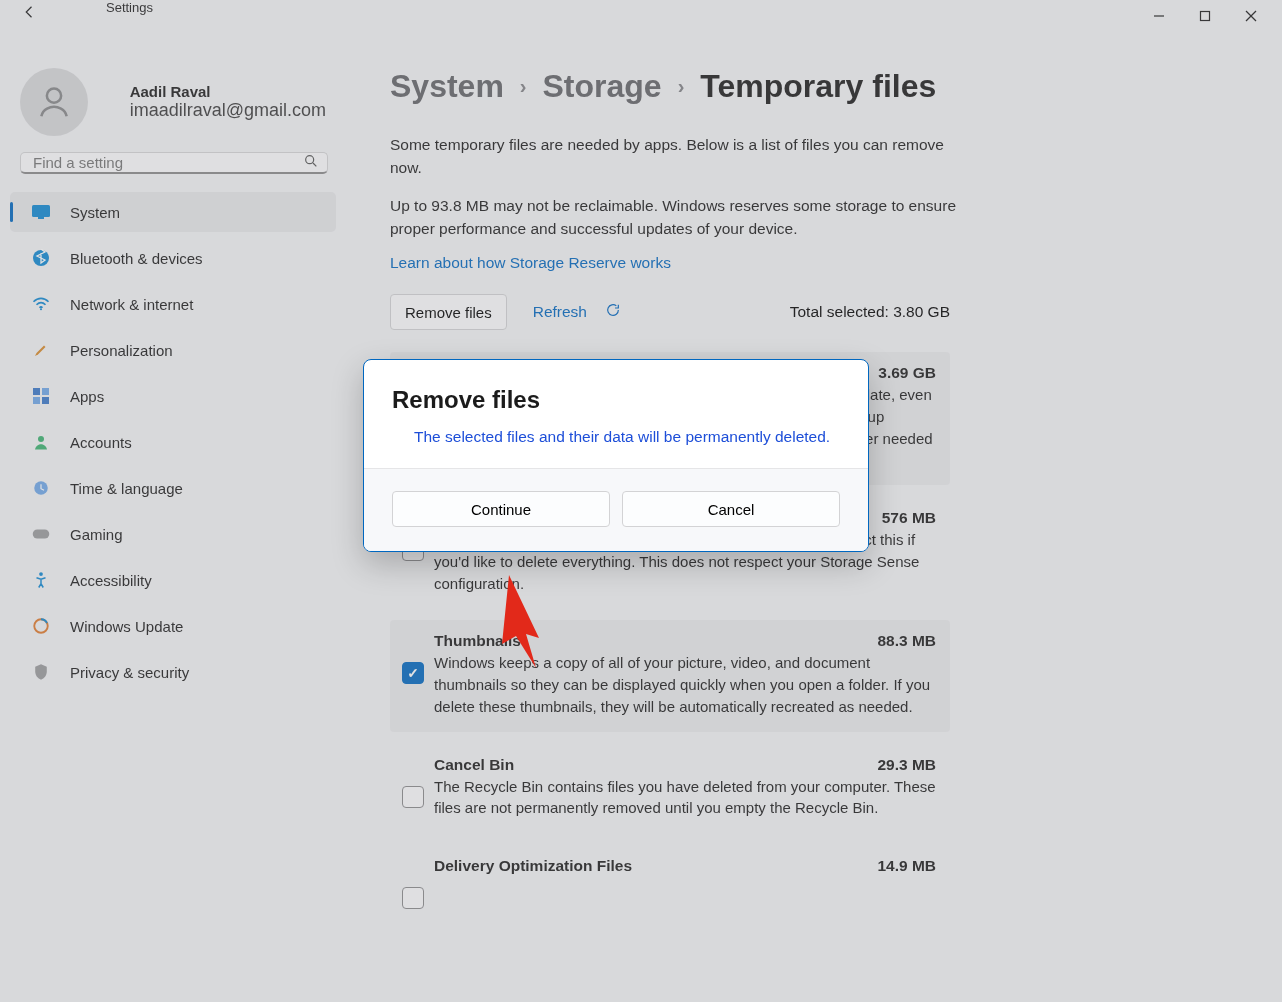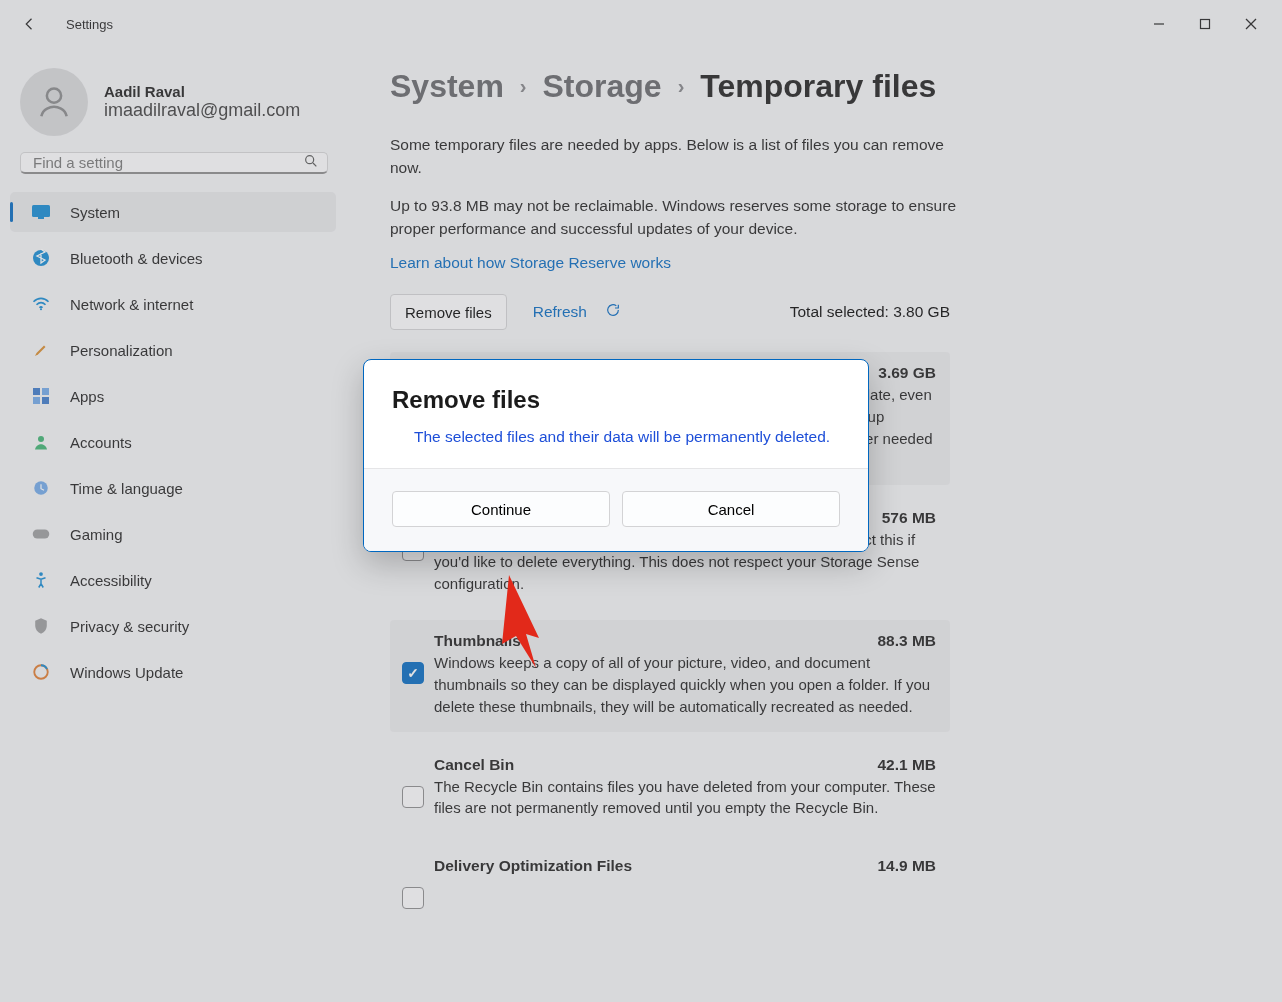--- a/index.html
+++ b/index.html
@@ -5,32 +5,33 @@
 * { box-sizing: border-box; margin: 0; padding: 0; }
 body {
   font-family: "Segoe UI", -apple-system, sans-serif;
   width: 1282px; height: 1002px;
   background: #f3f4f6;
   overflow: hidden;
   position: relative;
 }
 .titlebar {
   display: flex;
-  align-items: center;
+  align-items: flex-start;
   height: 48px;
   padding: 0 8px 0 18px;
+  gap: 40px;
 }
 .back { width: 24px; height: 24px; display:flex; align-items:center; justify-content:center; cursor:pointer; }
 .tb-title { margin-left: 24px; font-size: 13px; color: #1b1b1b; }
 .win-controls { margin-left: auto; display:flex; }
 .win-btn { width: 46px; height: 32px; display:flex; align-items:center; justify-content:center; cursor:pointer; }
 
 .app { display:flex; height: calc(100% - 48px); }
 .sidebar { width: 350px; padding: 8px 14px 0 10px; }
-.user-block { display:flex; align-items:center; padding: 12px 10px 16px 10px; gap: 16px; }
+.user-block { display:flex; align-items:center; padding: 12px 10px 16px 10px; gap: 16px; justify-content: space-between; }
 .avatar { width: 68px; height: 68px; border-radius: 50%; background: #d7d8da; display:flex; align-items:center; justify-content:center; }
 .avatar svg { width: 38px; height: 38px; opacity:.75 }
 .user-name { font-size: 15px; font-weight: 600; color:#1b1b1b; }
 .user-email { font-size: 18px; color:#3a3a3a; }
 .search-wrap { padding: 0 8px 18px 10px; }
 .search {
   width: 100%; height: 22px;
   background: #fcfdfe;
   border: 1px solid #d5d5d7;
   border-bottom: 2px solid #8a8a8a;
@@ -241,34 +242,34 @@
           <span class="nav-icon">
             <svg width="18" height="18" viewBox="0 0 24 24">
               <circle cx="12" cy="4" r="2.5" fill="#1089d3"></circle>
               <path d="M6 9l6 2 6-2M12 11v6M9 22l3-5 3 5" stroke="#1089d3" stroke-width="2" fill="none"></path>
             </svg>
           </span>
           <span>Accessibility</span>
         </li>
         <li>
           <span class="nav-icon">
+            <svg width="18" height="18" viewBox="0 0 24 24">
+              <circle cx="12" cy="12" r="9" fill="none" stroke="#e07a2c" stroke-width="2.5"></circle>
+              <path d="M12 3a9 9 0 0 1 8 5" stroke="#1089d3" stroke-width="2.5" fill="none"></path>
+            </svg>
+          </span>
+          <span>Windows Update</span>
+        </li>
+        <li>
+          <span class="nav-icon">
             <svg width="16" height="18" viewBox="0 0 24 28">
               <path d="M12 2l9 4v7c0 7-4 11-9 13-5-2-9-6-9-13V6z" fill="#9a9b9d"></path>
             </svg>
           </span>
           <span>Privacy &amp; security</span>
-        </li>
-        <li>
-          <span class="nav-icon">
-            <svg width="18" height="18" viewBox="0 0 24 24">
-              <circle cx="12" cy="12" r="9" fill="none" stroke="#e07a2c" stroke-width="2.5"></circle>
-              <path d="M12 3a9 9 0 0 1 8 5" stroke="#1089d3" stroke-width="2.5" fill="none"></path>
-            </svg>
-          </span>
-          <span>Windows Update</span>
         </li>
       </ul>
   </div>
 
   <div class="main">
     <div class="breadcrumb">
       <span class="crumb dim">System</span>
       <span class="chev">›</span>
       <span class="crumb dim">Storage</span>
       <span class="chev">›</span>
@@ -319,21 +320,21 @@
               <span>88.3 MB</span>
             </div>
             <div class="item-desc">Windows keeps a copy of all of your picture, video, and document thumbnails so they can be displayed quickly when you open a folder. If you delete these thumbnails, they will be automatically recreated as needed.</div>
           </div>
         </div>
         <div class="item plain">
           <div class="chk-box"></div>
           <div class="item-body">
             <div class="item-head">
               <span>Cancel Bin</span>
-              <span>42.1 MB</span>
+              <span>29.3 MB</span>
             </div>
             <div class="item-desc">The Recycle Bin contains files you have deleted from your computer. These files are not permanently removed until you empty the Recycle Bin.</div>
           </div>
         </div>
         <div class="item plain">
           <div class="chk-box"></div>
           <div class="item-body">
             <div class="item-head">
               <span>Delivery Optimization Files</span>
               <span>14.9 MB</span>

